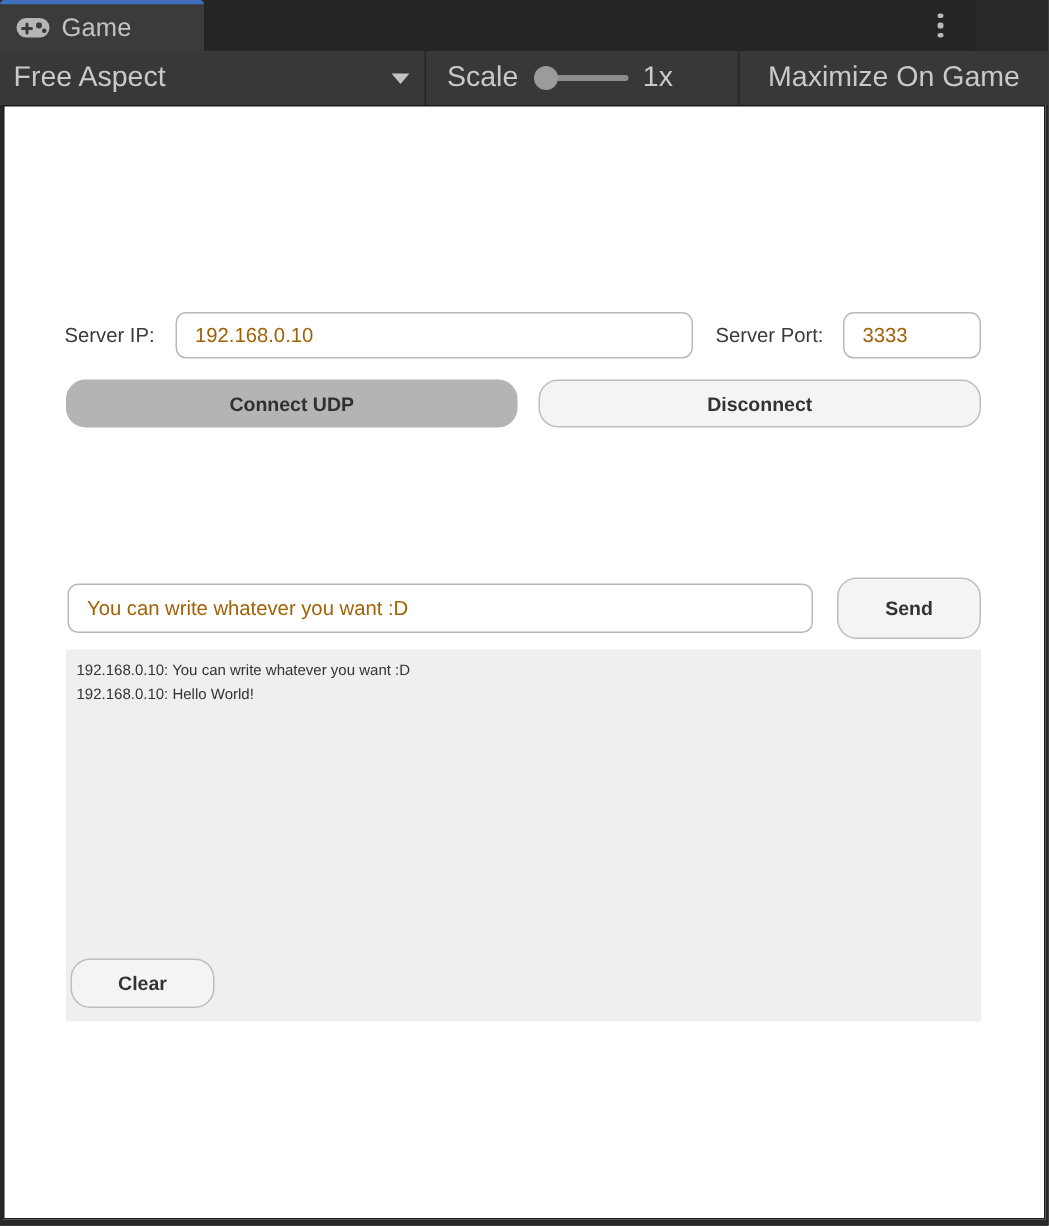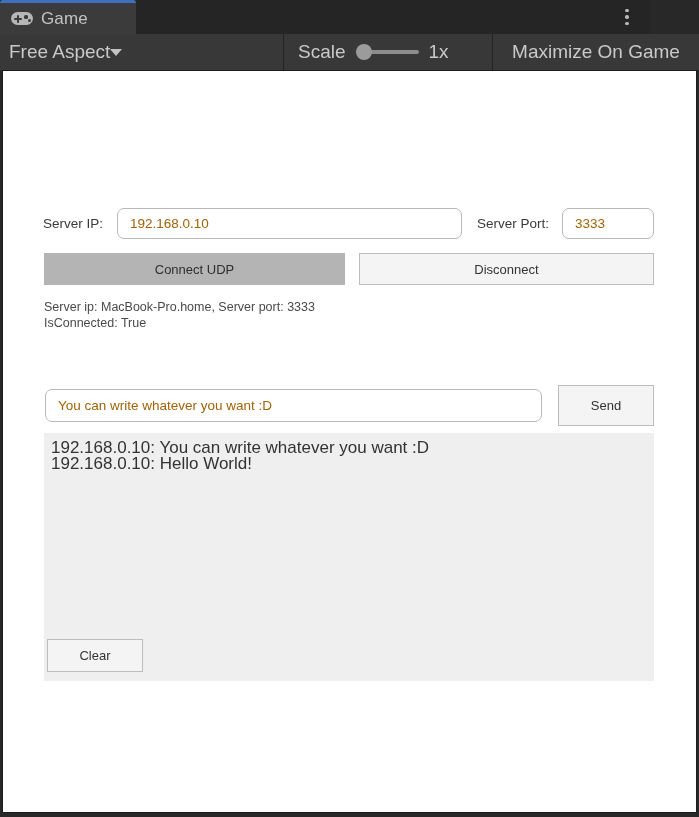--- a/index.html
+++ b/index.html
@@ -129,20 +129,21 @@
   .tb-sep {
     width: 1px;
     background: #242424;
     height: 100%;
     flex: 0 0 auto;
   }
   .aspect-dd {
     width: 283px;
     padding-left: 9px;
     padding-right: 8px;
+    justify-content: space-between;
     cursor: pointer;
   }
   .aspect-dd .val {
     color: #c9c9c9;
     font-size: 19px;
   }
   .caret {
     width: 0; height: 0;
     border-left: 6px solid transparent;
     border-right: 6px solid transparent;
@@ -242,31 +243,32 @@
   .btn-row {
     position: absolute;
     top: 182px;
     left: 41px;
     right: 42px;
     display: flex;
     gap: 14px;
   }
   .btn {
     height: 32px;
-    border-radius: 0;
+    border-radius: 13px;
     border: 1px solid #bdbdbd;
     background: #f4f4f4;
     box-sizing: border-box;
     display: flex;
     align-items: center;
     justify-content: center;
     font-size: 13px;
     color: #333333;
     cursor: pointer;
     user-select: none;
+    font-weight: bold;
   }
   .btn.pressed {
     background: #b4b4b4;
     border-color: #b4b4b4;
     color: #2f2f2f;
   }
   .btn-connect { flex: 0 0 301px; }
   .btn-disconnect { flex: 1 1 auto; }
 
   
@@ -305,21 +307,21 @@
     top: 362px;
     right: 42px;
     height: 248px;
     background: #efefef;
   }
   .log-lines {
     position: absolute;
     left: 7px;
     top: 7px;
     right: 7px;
-    font-size: 17px;
+    font-size: 10px;
     line-height: 16px;
     color: #333333;
   }
   .btn-clear {
     position: absolute;
     left: 3px;
     bottom: 9px;
     width: 96px;
     height: 33px;
   }
@@ -375,24 +377,20 @@
       <span class="spacer"></span>
       <span class="field-label">Server Port:</span>
       <span class="txtbox port-input" placeholder="Port">3333</span>
     </div>
 
     <div class="btn-row">
       <div class="btn pressed btn-connect">Connect UDP</div>
       <div class="btn btn-disconnect">Disconnect</div>
     </div>
 
-    <div class="status">
-      <div>Server ip: MacBook-Pro.home, Server port: 3333</div>
-      <div>IsConnected: True</div>
-    </div>
 
     <div class="send-row">
       <span class="txtbox msg-input" placeholder="Type a message">You can write whatever you want :D</span>
       <div class="btn btn-send">Send</div>
     </div>
 
     <div class="log-panel">
       <div class="log-lines">
         <div>192.168.0.10: You can write whatever you want :D</div>
         <div>192.168.0.10: Hello World!</div>

